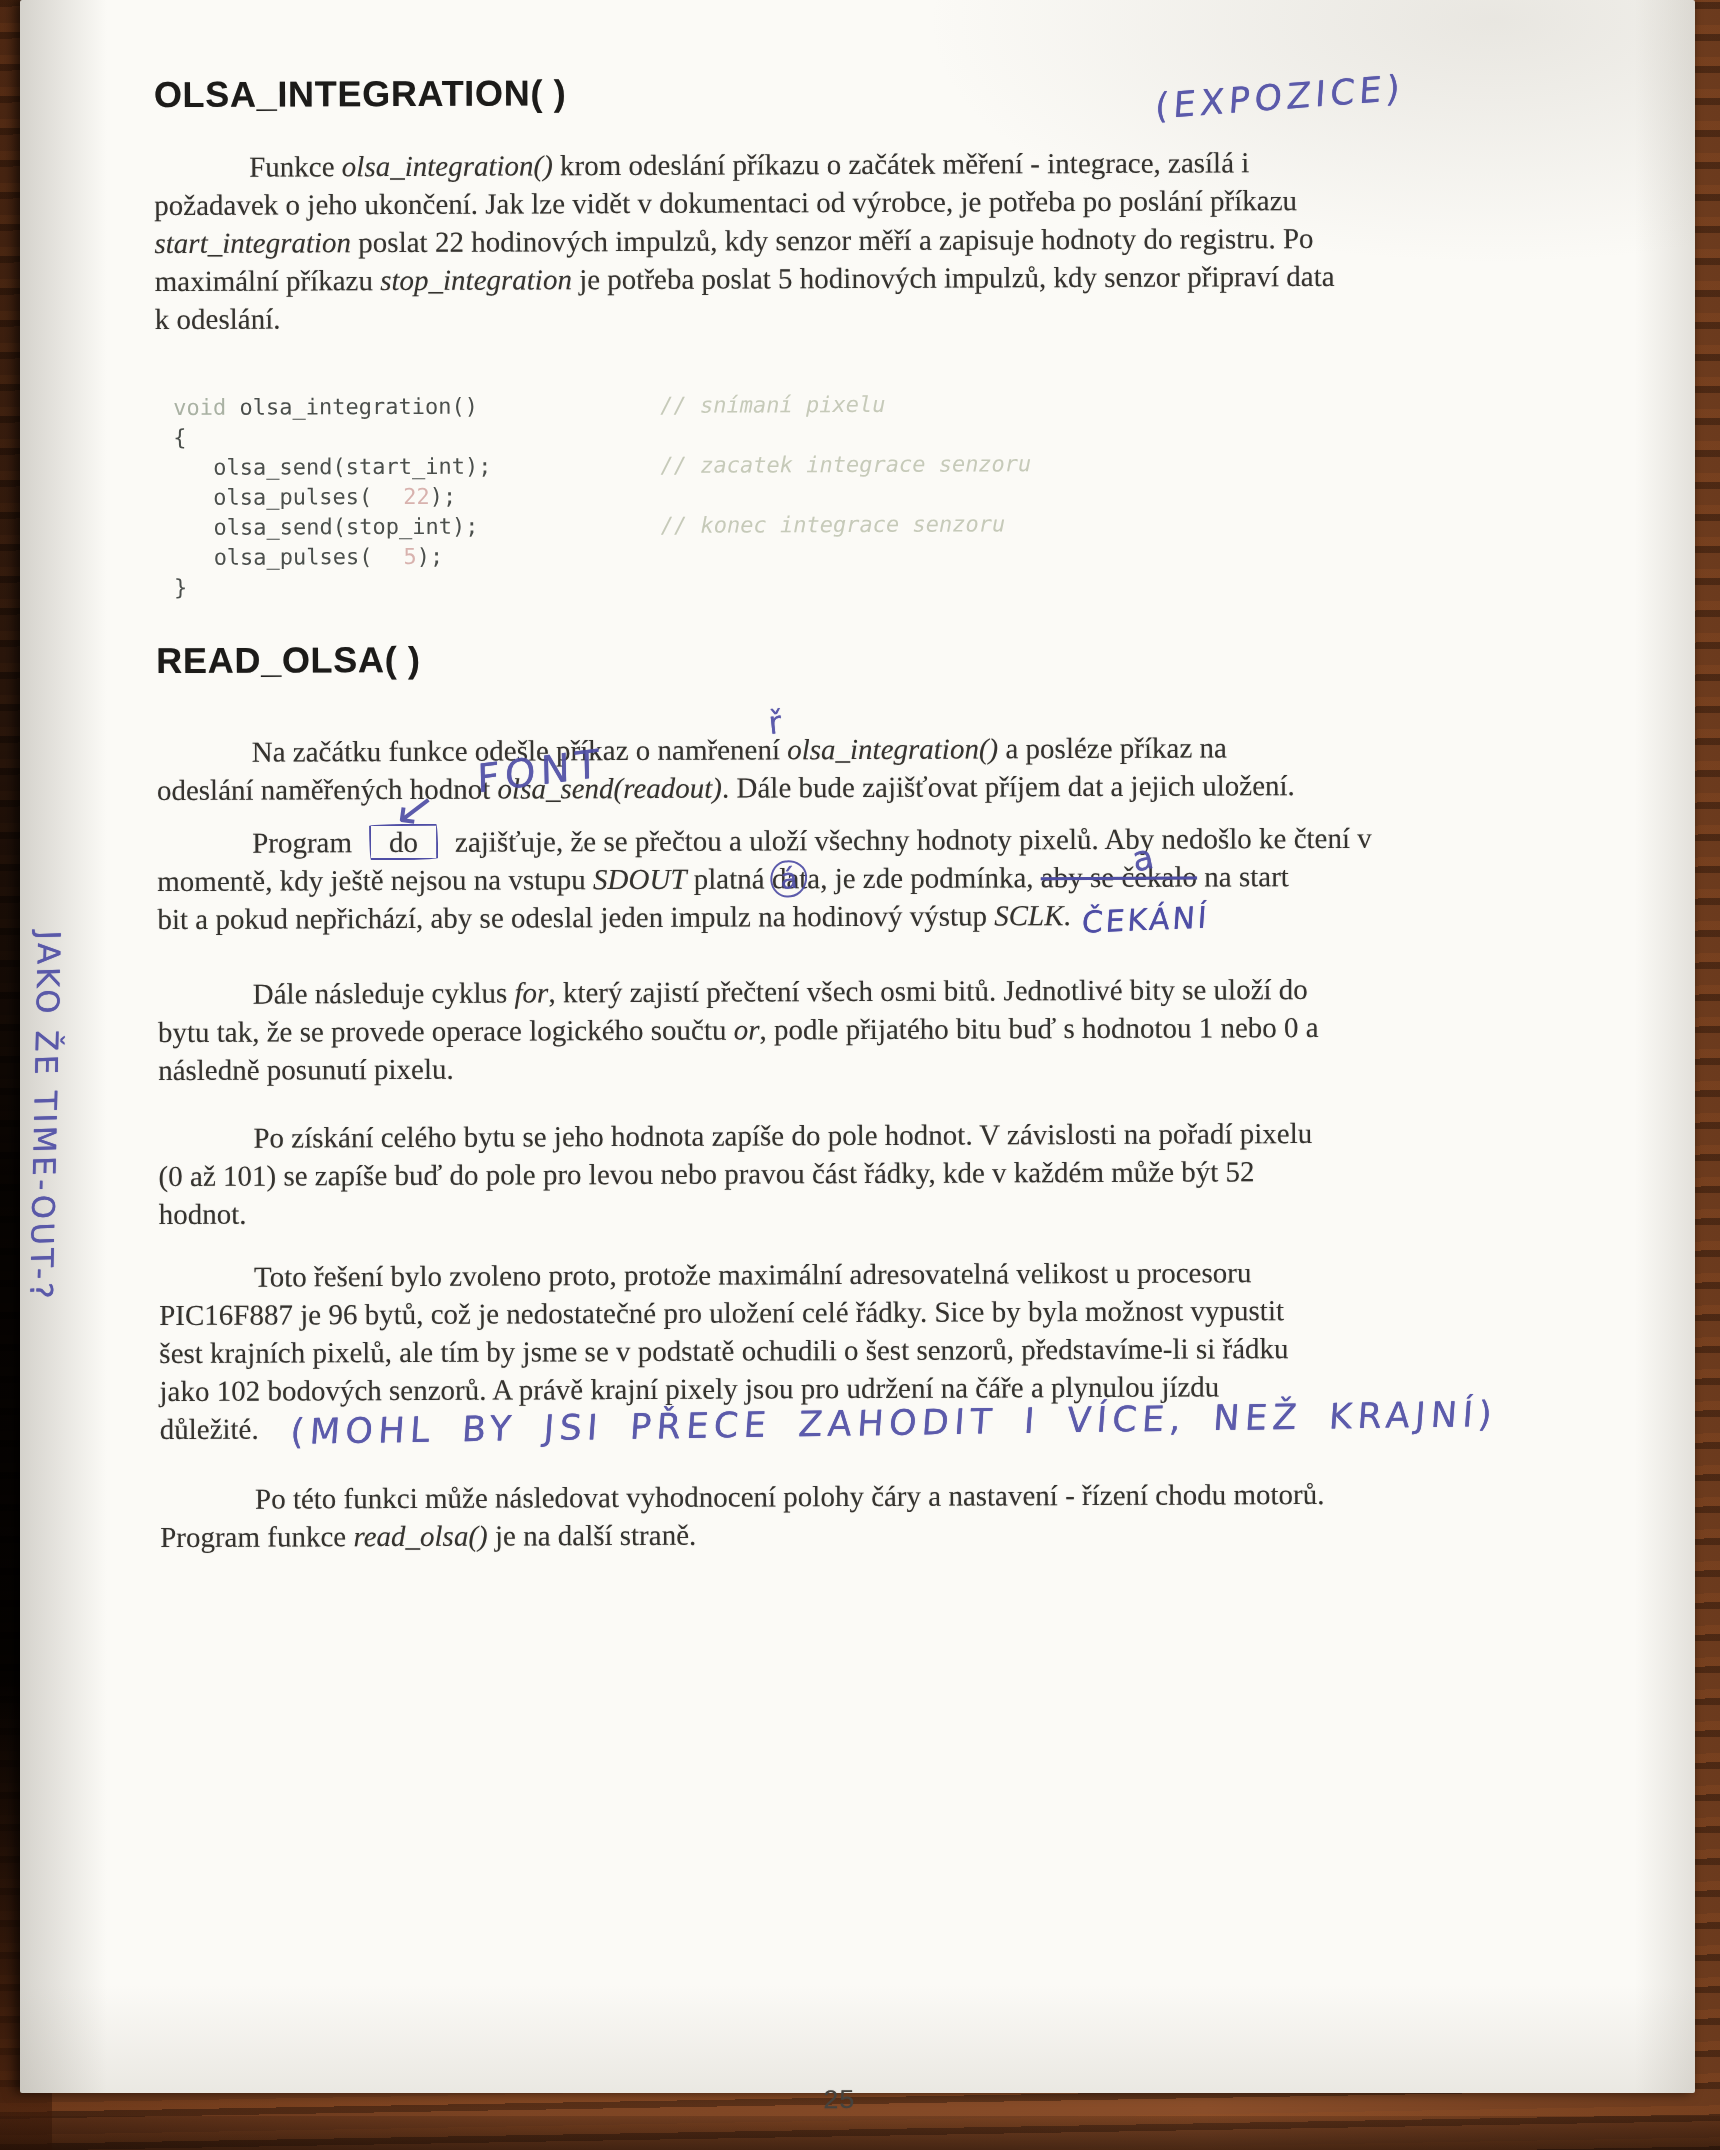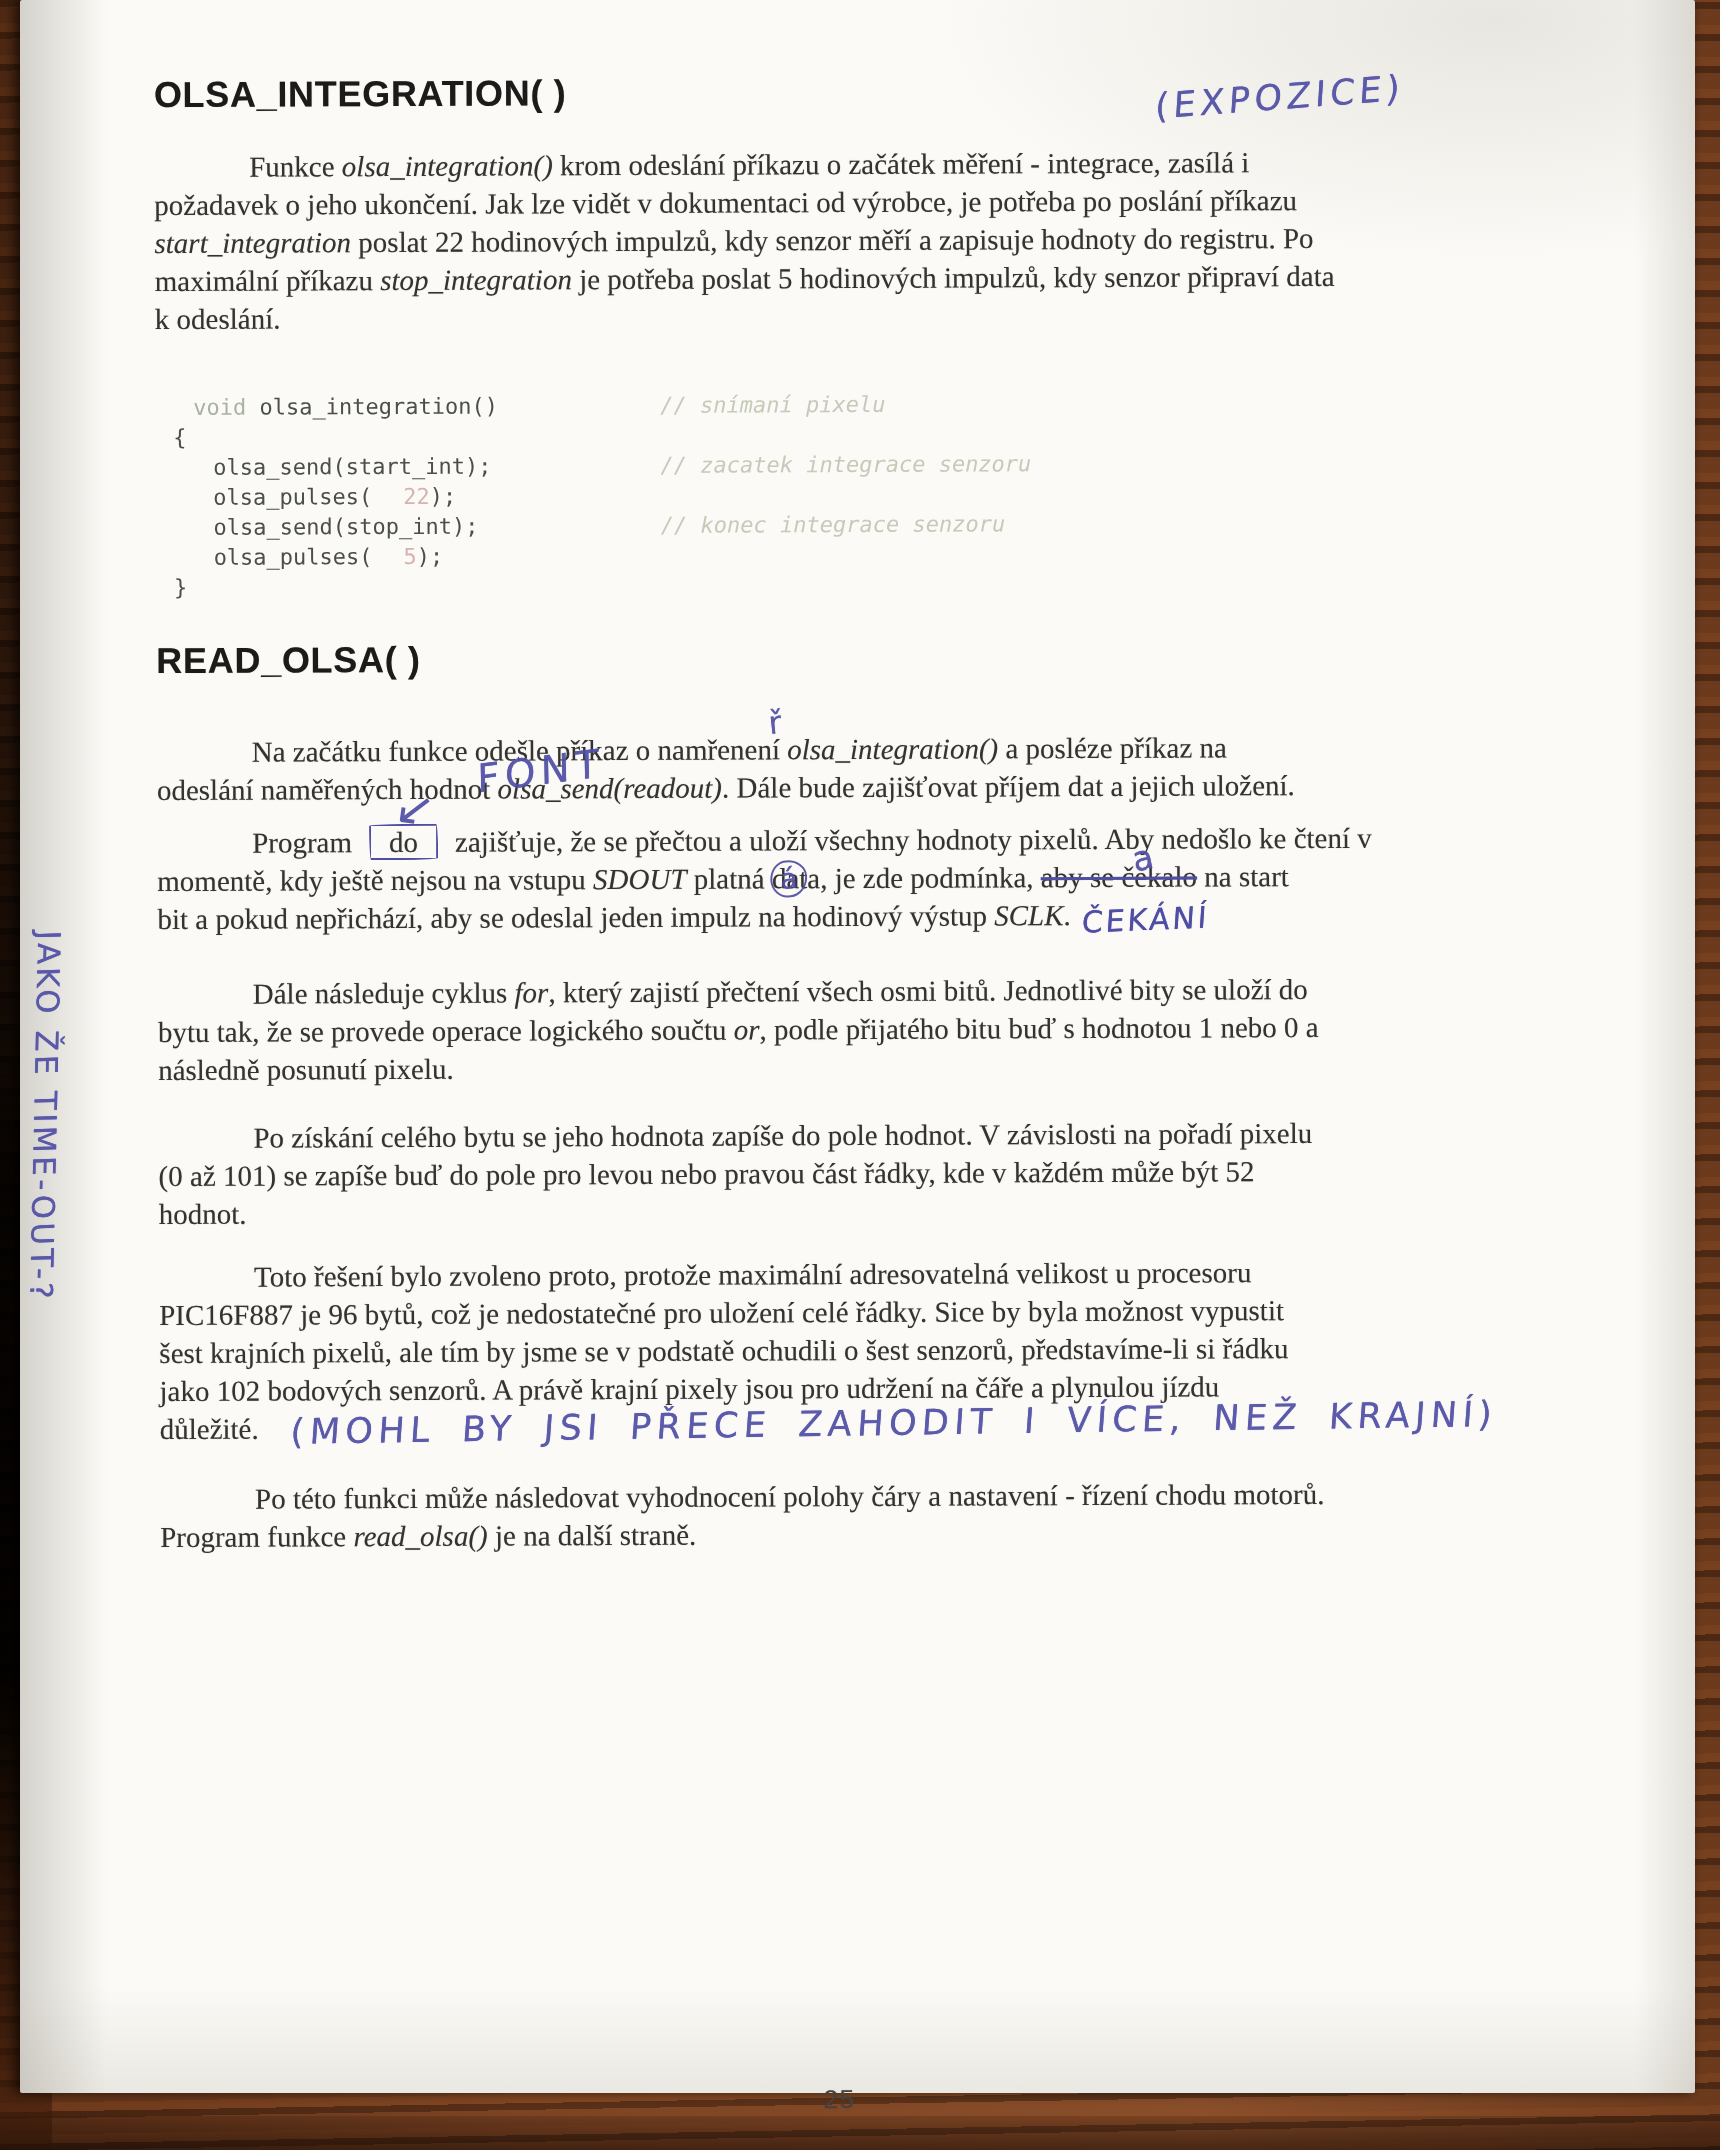--- a/index.html
+++ b/index.html
@@ -40,21 +40,21 @@
   .s-strike{text-decoration-line:line-through;text-decoration-color:var(--ink);text-decoration-thickness:2.7px;}
   .s-hw{font-family:"DejaVu Sans", sans-serif;color:var(--ink);font-size:30px;letter-spacing:2.7px;
     display:inline-block;transform:skewX(-6deg) rotate(-2deg) translateY(5.4px);margin-left:12px;
     text-shadow:0 0 0.7px var(--ink);}
 
   .code{position:absolute;left:156px;top:390px;font-family:"DejaVu Sans Mono", monospace;
     font-size:22px;text-shadow:none;}
   .crow{height:30px;line-height:30px;white-space:pre;}
   .cmain{display:inline-block;width:487px;white-space:pre;}
   .c-pln{color:var(--code-plain);}
-  .c-kw{color:var(--code-kw);margin-left:20px;}
+  .c-kw{color:var(--code-kw);}
   .c-num{color:var(--code-num);margin-left:31px;}
   .ccmt{color:var(--code-cmt);font-style:italic;}
 
   .hw{position:absolute;font-family:"DejaVu Sans", sans-serif;color:var(--ink);
     text-shadow:0 0 0.7px var(--ink);opacity:.92;white-space:nowrap;}
   .expozice{left:1139px;top:79px;font-size:35px;letter-spacing:4.7px;transform:rotate(-4deg) skewX(-8deg);}
   .rmark{left:750px;top:704px;font-size:31px;transform:rotate(-6deg);}
   .font-arrow{left:376px;top:778px;font-size:48px;transform:rotate(8deg);text-shadow:none;}
   .font-label{left:458px;top:747px;font-size:39px;letter-spacing:5.4px;transform:rotate(-7deg) skewX(-6deg);}
   .amark{left:1113px;top:839px;font-size:34px;transform:rotate(-12deg);}

